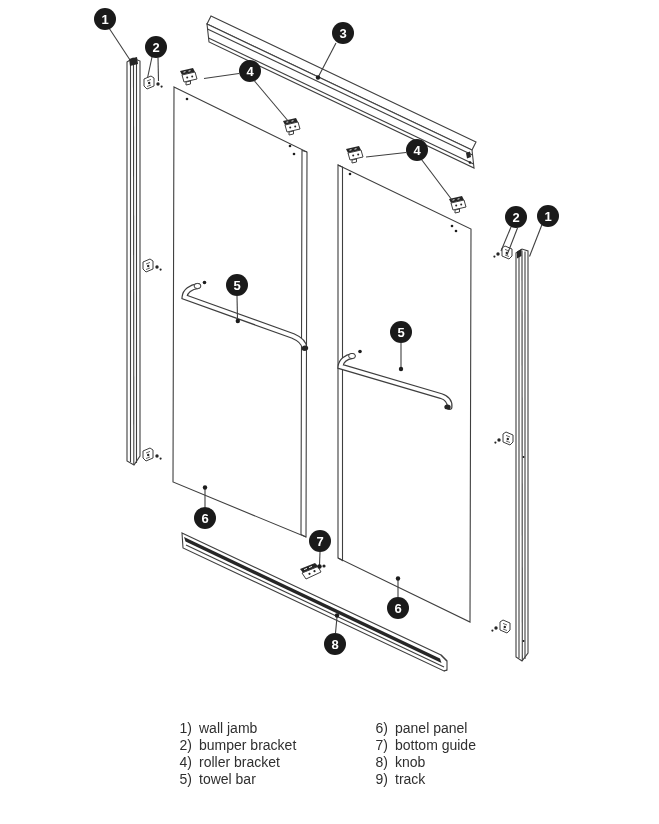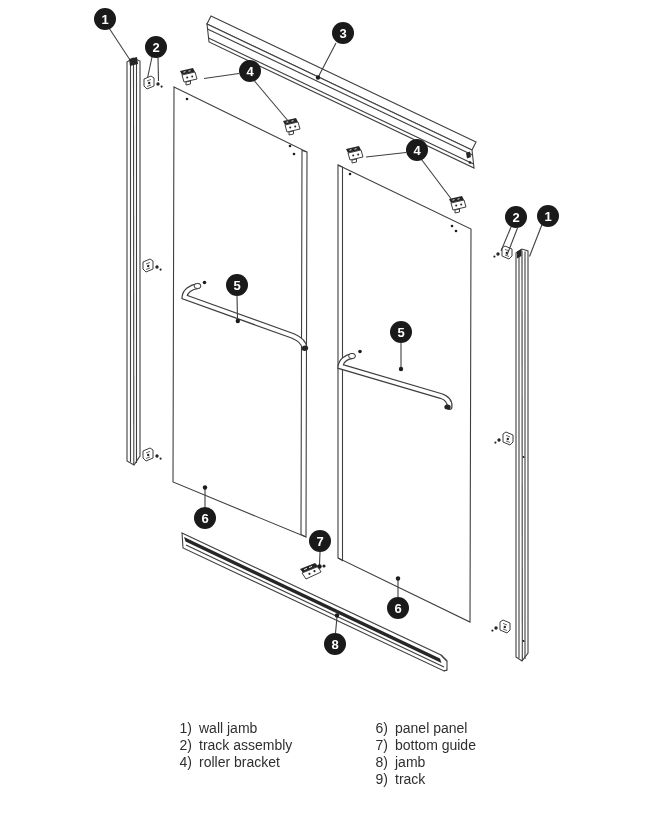--- a/index.html
+++ b/index.html
@@ -244,35 +244,38 @@
         <text x="548" y="220.5">1</text>
     </g>
   </svg>
 
   <div id="legend">
     <div class="legend-col" id="legend-col1">
       <div class="lrow">
         <span class="lnum">1)</span><span class="llabel">wall jamb</span>
       </div>
       <div class="lrow">
-        <span class="lnum">2)</span><span class="llabel">track assembly</span>
+        <span class="lnum">2)</span><span class="llabel">bumper bracket</span>
       </div>
       <div class="lrow">
         <span class="lnum">4)</span><span class="llabel">roller bracket</span>
+      </div>
+      <div class="lrow">
+        <span class="lnum">5)</span><span class="llabel">towel bar</span>
       </div>
     </div>
     <div class="legend-col" id="legend-col2">
       <div class="lrow">
         <span class="lnum">6)</span><span class="llabel">panel panel</span>
       </div>
       <div class="lrow">
         <span class="lnum">7)</span><span class="llabel">bottom guide</span>
       </div>
       <div class="lrow">
-        <span class="lnum">8)</span><span class="llabel">jamb</span>
+        <span class="lnum">8)</span><span class="llabel">knob</span>
       </div>
       <div class="lrow">
         <span class="lnum">9)</span><span class="llabel">track</span>
       </div>
     </div>
   </div>
 
 </div>
 
 </body></html>

